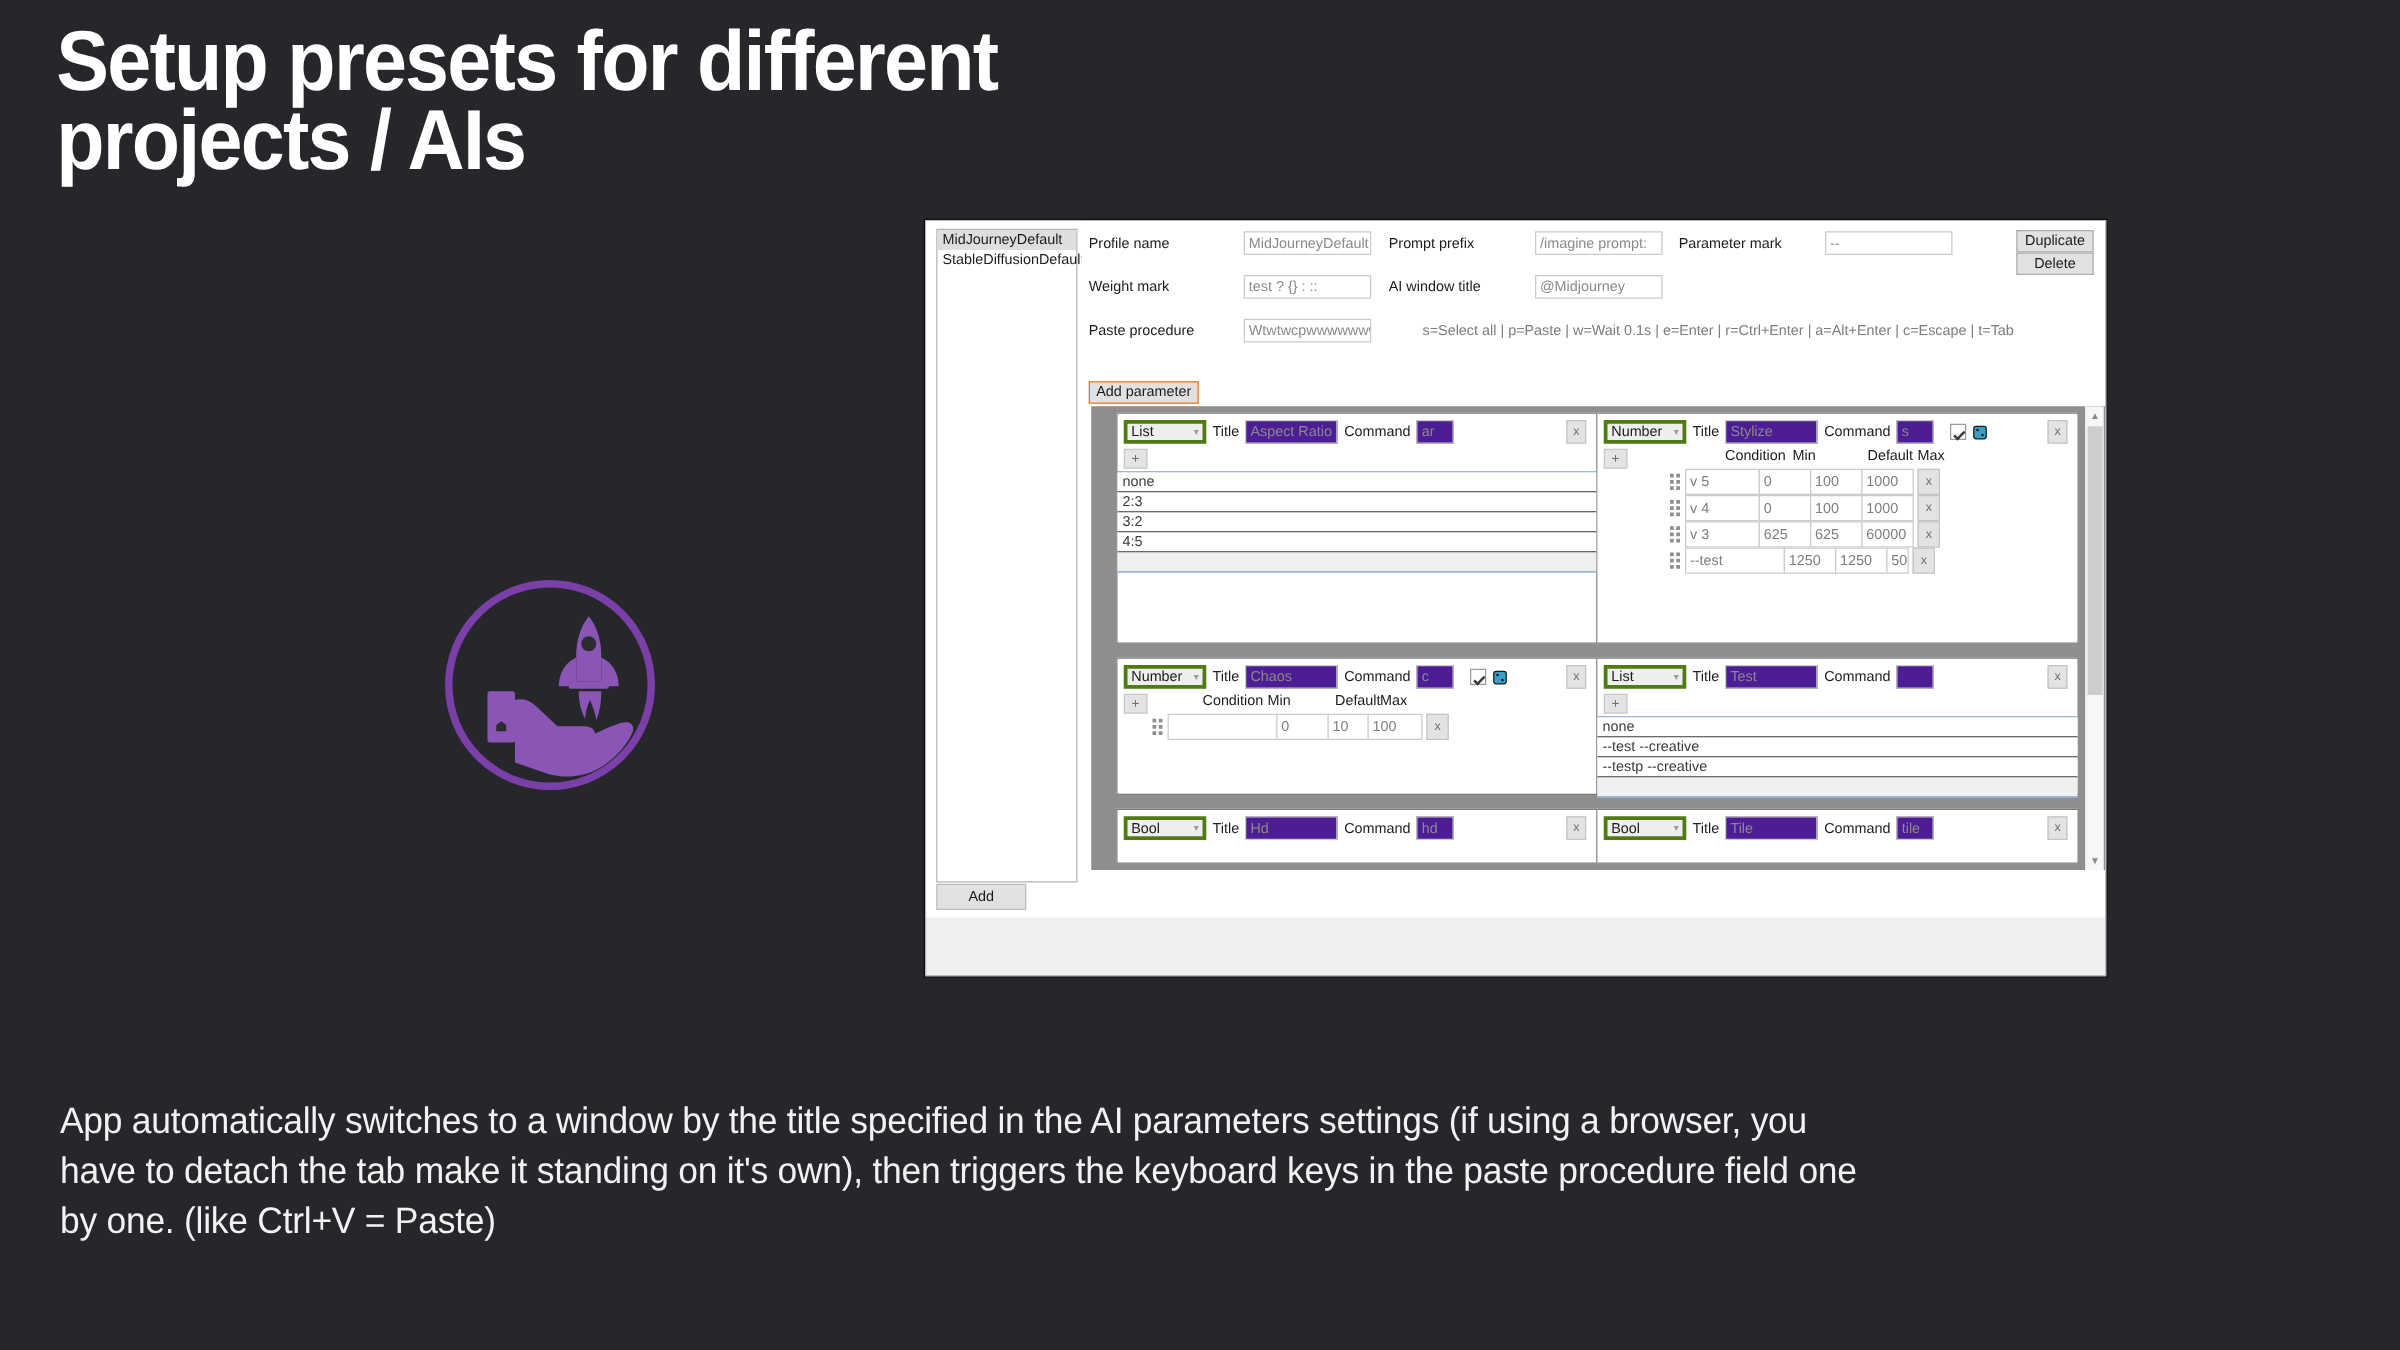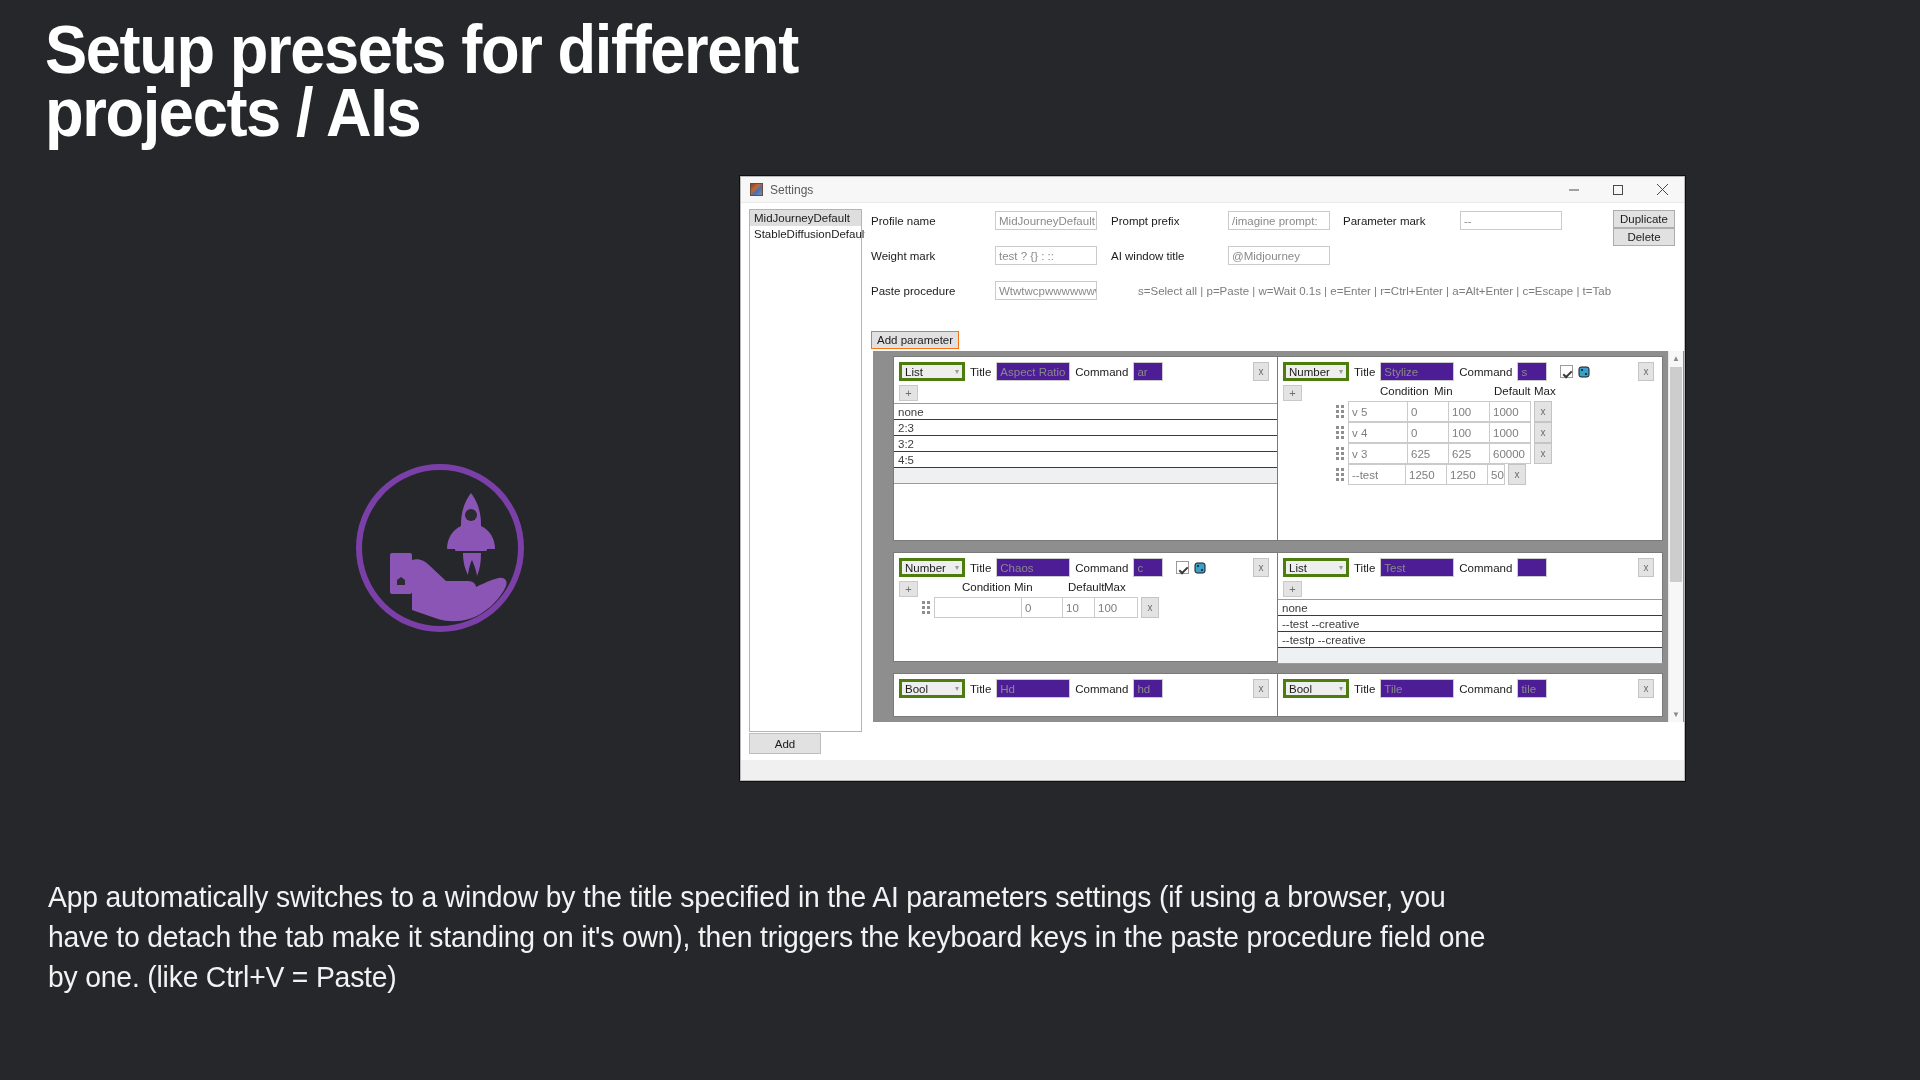--- a/index.html
+++ b/index.html
@@ -226,42 +226,20 @@
 
     <path d="M60 100c7-2 13 1 18 6l16 15h22c5 0 8 3 8 6 0 0 16-8 23-9 6-1 9 3 7 8-5 12-20 28-37 33-10 3-21 3-31 0l-26-9z" fill="#8a55b5"></path>
 
     <rect x="38" y="93" width="22" height="41" rx="2" fill="#8a55b5"></rect>
     <polygon points="49,117 53,120 53,125 45,125 45,120" fill="#2b2b30"></polygon>
   </svg>
 </div>
 
 <div class="win">
 
-  <div class="titlebar">
-    <div class="tb-icon"></div>
-    <div class="tb-title">Settings</div>
-    <div class="tb-btns">
-      <div class="tb-btn">
-        <svg width="12" height="12" viewBox="0 0 12 12">
-            <line x1="1" y1="6" x2="11" y2="6" stroke="#4a4a4a" stroke-width="1"></line>
-          </svg>
-      </div>
-      <div class="tb-btn">
-        <svg width="12" height="12" viewBox="0 0 12 12">
-            <rect x="1.5" y="1.5" width="9" height="9" fill="none" stroke="#4a4a4a" stroke-width="1"></rect>
-          </svg>
-      </div>
-      <div class="tb-btn close">
-        <svg width="13" height="13" viewBox="0 0 13 13">
-            <line x1="1" y1="1" x2="12" y2="12" stroke="#4a4a4a" stroke-width="1"></line>
-            <line x1="12" y1="1" x2="1" y2="12" stroke="#4a4a4a" stroke-width="1"></line>
-          </svg>
-      </div>
-    </div>
-  </div>
 
 
   <div class="winbody">
 
     <div class="profile-list">
       <div class="profile-item selected">MidJourneyDefault</div>
       <div class="profile-item">StableDiffusionDefault</div>
     </div>
 
     <div class="form-area">
@@ -390,21 +368,21 @@
             </div>
             <div class="numrow">
               <div class="grip">
                   <i></i>
                   <i></i>
                   <i></i>
                   <i></i>
                   <i></i>
                   <i></i>
                 </div>
-              <div class="cell" style="width:58px">--test</div>
+              <div class="cell" style="width:80px">--test</div>
               <div class="cell" style="width:42px">1250</div>
               <div class="cell" style="width:42px">1250</div>
               <div class="cell" style="width:18px">5000</div>
               <div class="xbtn" style="width:18px;height:21px;margin-left:3px;">x</div>
             </div>
           </div>
         </div>
 
         <div class="cardrow">
           <div class="card left" style="height:110px;">

